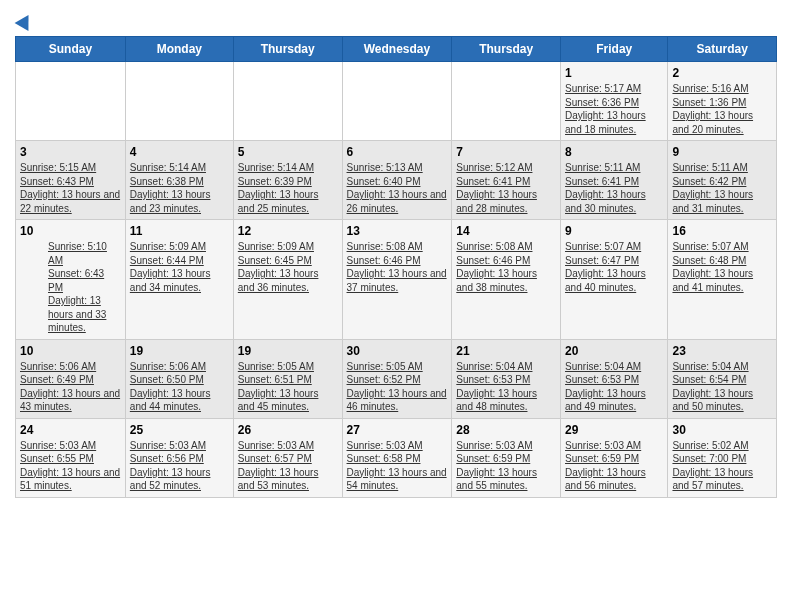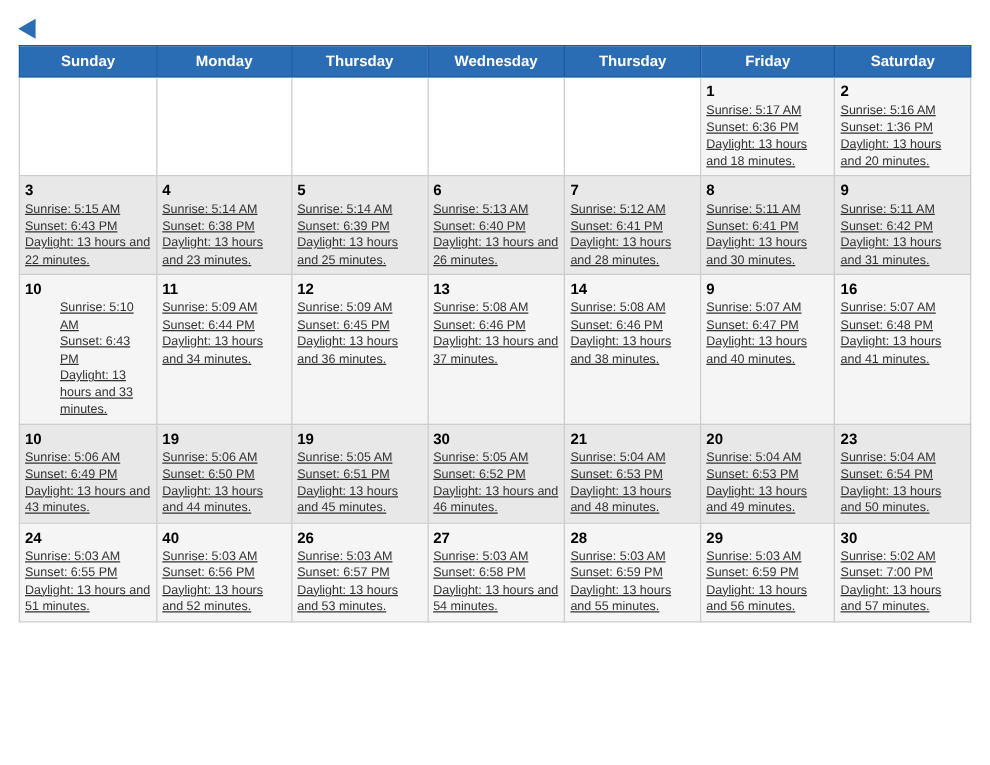--- a/index.html
+++ b/index.html
@@ -283,21 +283,21 @@
         </td>
       </tr>
       <tr>
         <td>
           <span class="day-num">24</span>
           <div class="day-info" style="white-space: pre-line;">Sunrise: 5:03 AM
 Sunset: 6:55 PM
 Daylight: 13 hours and 51 minutes.</div>
         </td>
         <td>
-          <span class="day-num">40</span>
+          <span class="day-num">25</span>
           <div class="day-info" style="white-space: pre-line;">Sunrise: 5:03 AM
 Sunset: 6:56 PM
 Daylight: 13 hours and 52 minutes.</div>
         </td>
         <td>
           <span class="day-num">26</span>
           <div class="day-info" style="white-space: pre-line;">Sunrise: 5:03 AM
 Sunset: 6:57 PM
 Daylight: 13 hours and 53 minutes.</div>
         </td>

